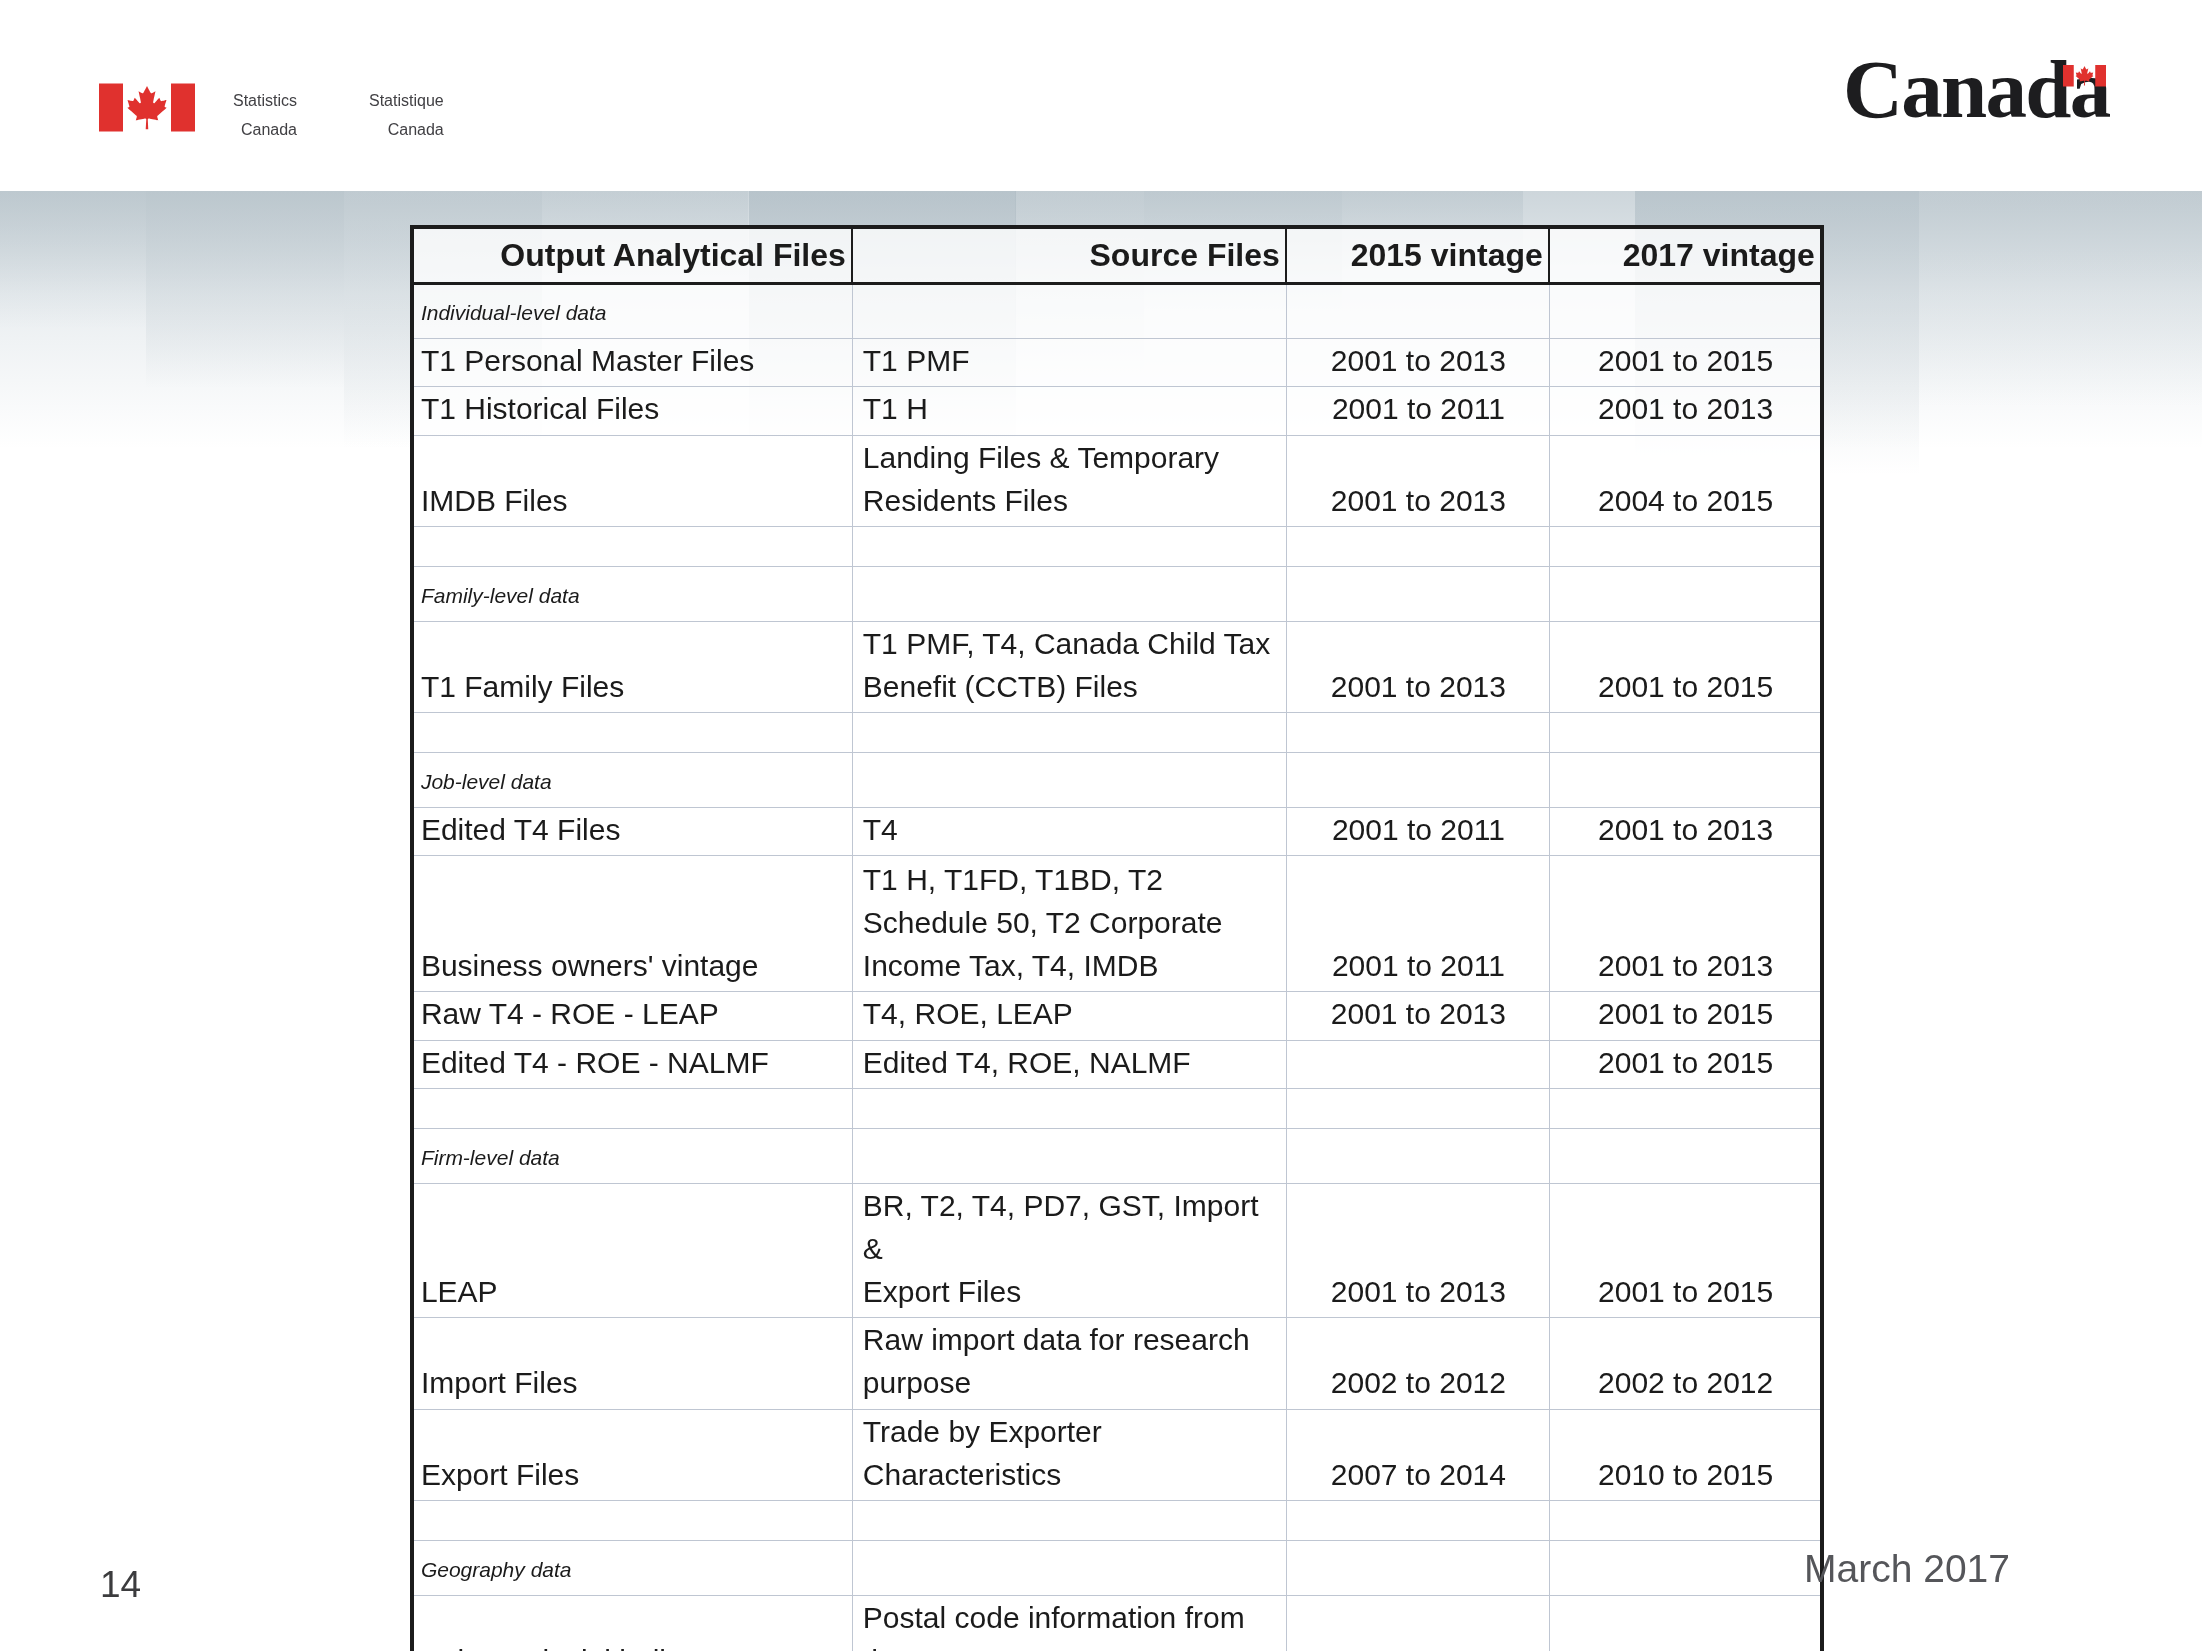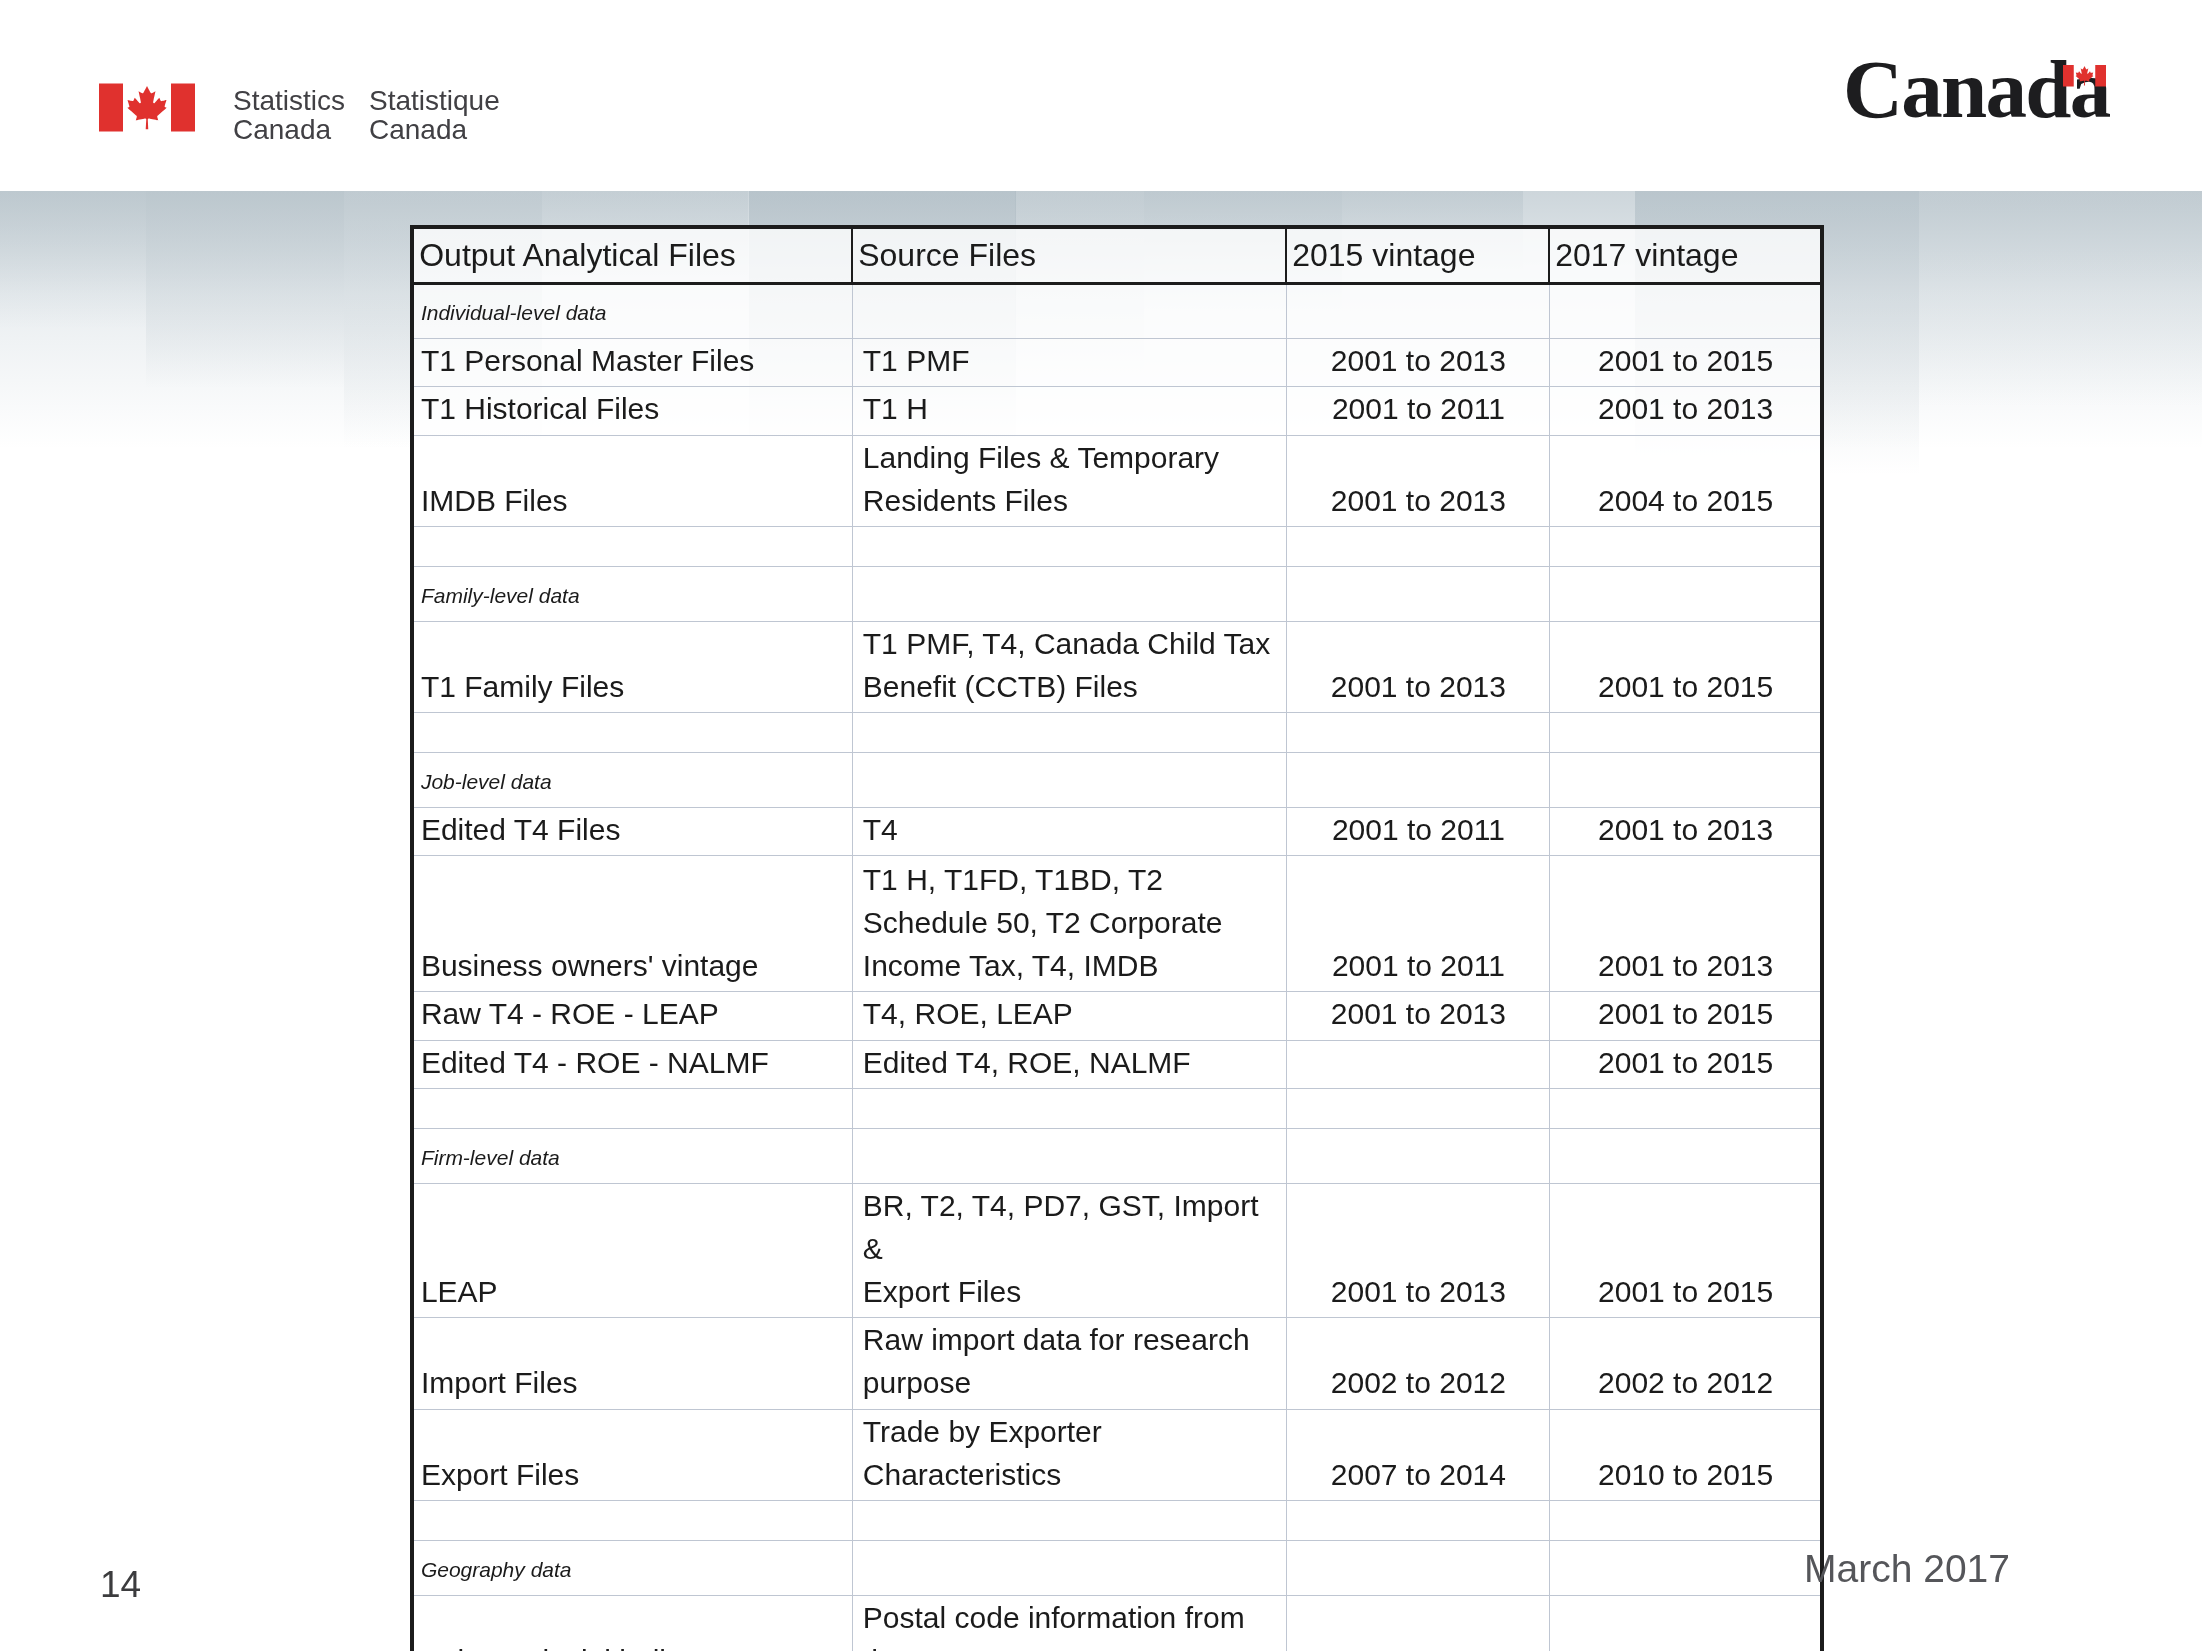--- a/index.html
+++ b/index.html
@@ -25,21 +25,21 @@
   .bb5 {left:749px; width:267px; height:254px;background:linear-gradient(to bottom, rgba(164,179,188,.52), rgba(164,179,188,0));}
   .bb6 {left:1015px;width:129px; height:181px;background:linear-gradient(to bottom, rgba(170,184,192,.32), rgba(170,184,192,0));}
   .bb7 {left:1144px;width:198px; height:120px;background:linear-gradient(to bottom, rgba(170,184,192,.42), rgba(170,184,192,0));}
   .bb8 {left:1342px;width:181px; height:82px; background:linear-gradient(to bottom, rgba(170,184,192,.32), rgba(170,184,192,0));}
   .bb9 {left:1635px;width:284px; height:284px;background:linear-gradient(to bottom, rgba(164,179,188,.48), rgba(164,179,188,0));}
   .bb10{left:1919px;width:284px; height:215px;background:linear-gradient(to bottom, rgba(170,184,192,.35), rgba(170,184,192,0));}
 
   
   .statcan{position:absolute;left:99px;top:83px;display:flex;align-items:flex-start;}
   .statcan .flag{width:96px;height:49px;}
-  .statcan-text{font-size:28px;line-height:29px;color:#414044;letter-spacing:0px;}
+  .statcan-text{font-size:16px;line-height:29px;color:#414044;letter-spacing:0px;text-align:right;}
   .statcan-en{position:absolute;left:134px;top:3.4px;}
   .statcan-fr{position:absolute;left:270px;top:3.4px;}
   .flag-red{fill:var(--flag-red,#e0312e);}
 
   
   .wordmark{
     position:absolute;left:1843px;top:41px;width:284px;height:112px;
     font-family:"Liberation Serif", serif;font-weight:600;
     font-size:83px;color:#1d1d1f;letter-spacing:-1.7px;
   }
@@ -47,21 +47,21 @@
 
   
   table.data{
     position:absolute;left:410px;top:225px;width:1409px;
     border-collapse:collapse;table-layout:fixed;
     background:rgba(255,255,255,0.78);
     font-size:30px;color:var(--text,#1b1b1b);
   }
   table.data th{
     height:53px;
-    font-size:32px;font-weight:normal;text-align:left;vertical-align:middle;
+    font-size:32px;font-weight:bold;text-align:right;vertical-align:middle;
     border-bottom:3.4px solid var(--table-border,#1c1c1c);
     border-left:2.6px solid var(--table-border,#1c1c1c);
     padding:0 5.2px;
   }
   table.data th:first-child{border-left:none;}
   table.data{border:4.3px solid var(--table-border,#1c1c1c);}
   table.data td{
     vertical-align:bottom;
     border-left:1.7px solid var(--grid-line,#bfc6d2);
     border-bottom:1.7px solid var(--grid-line,#bfc6d2);

